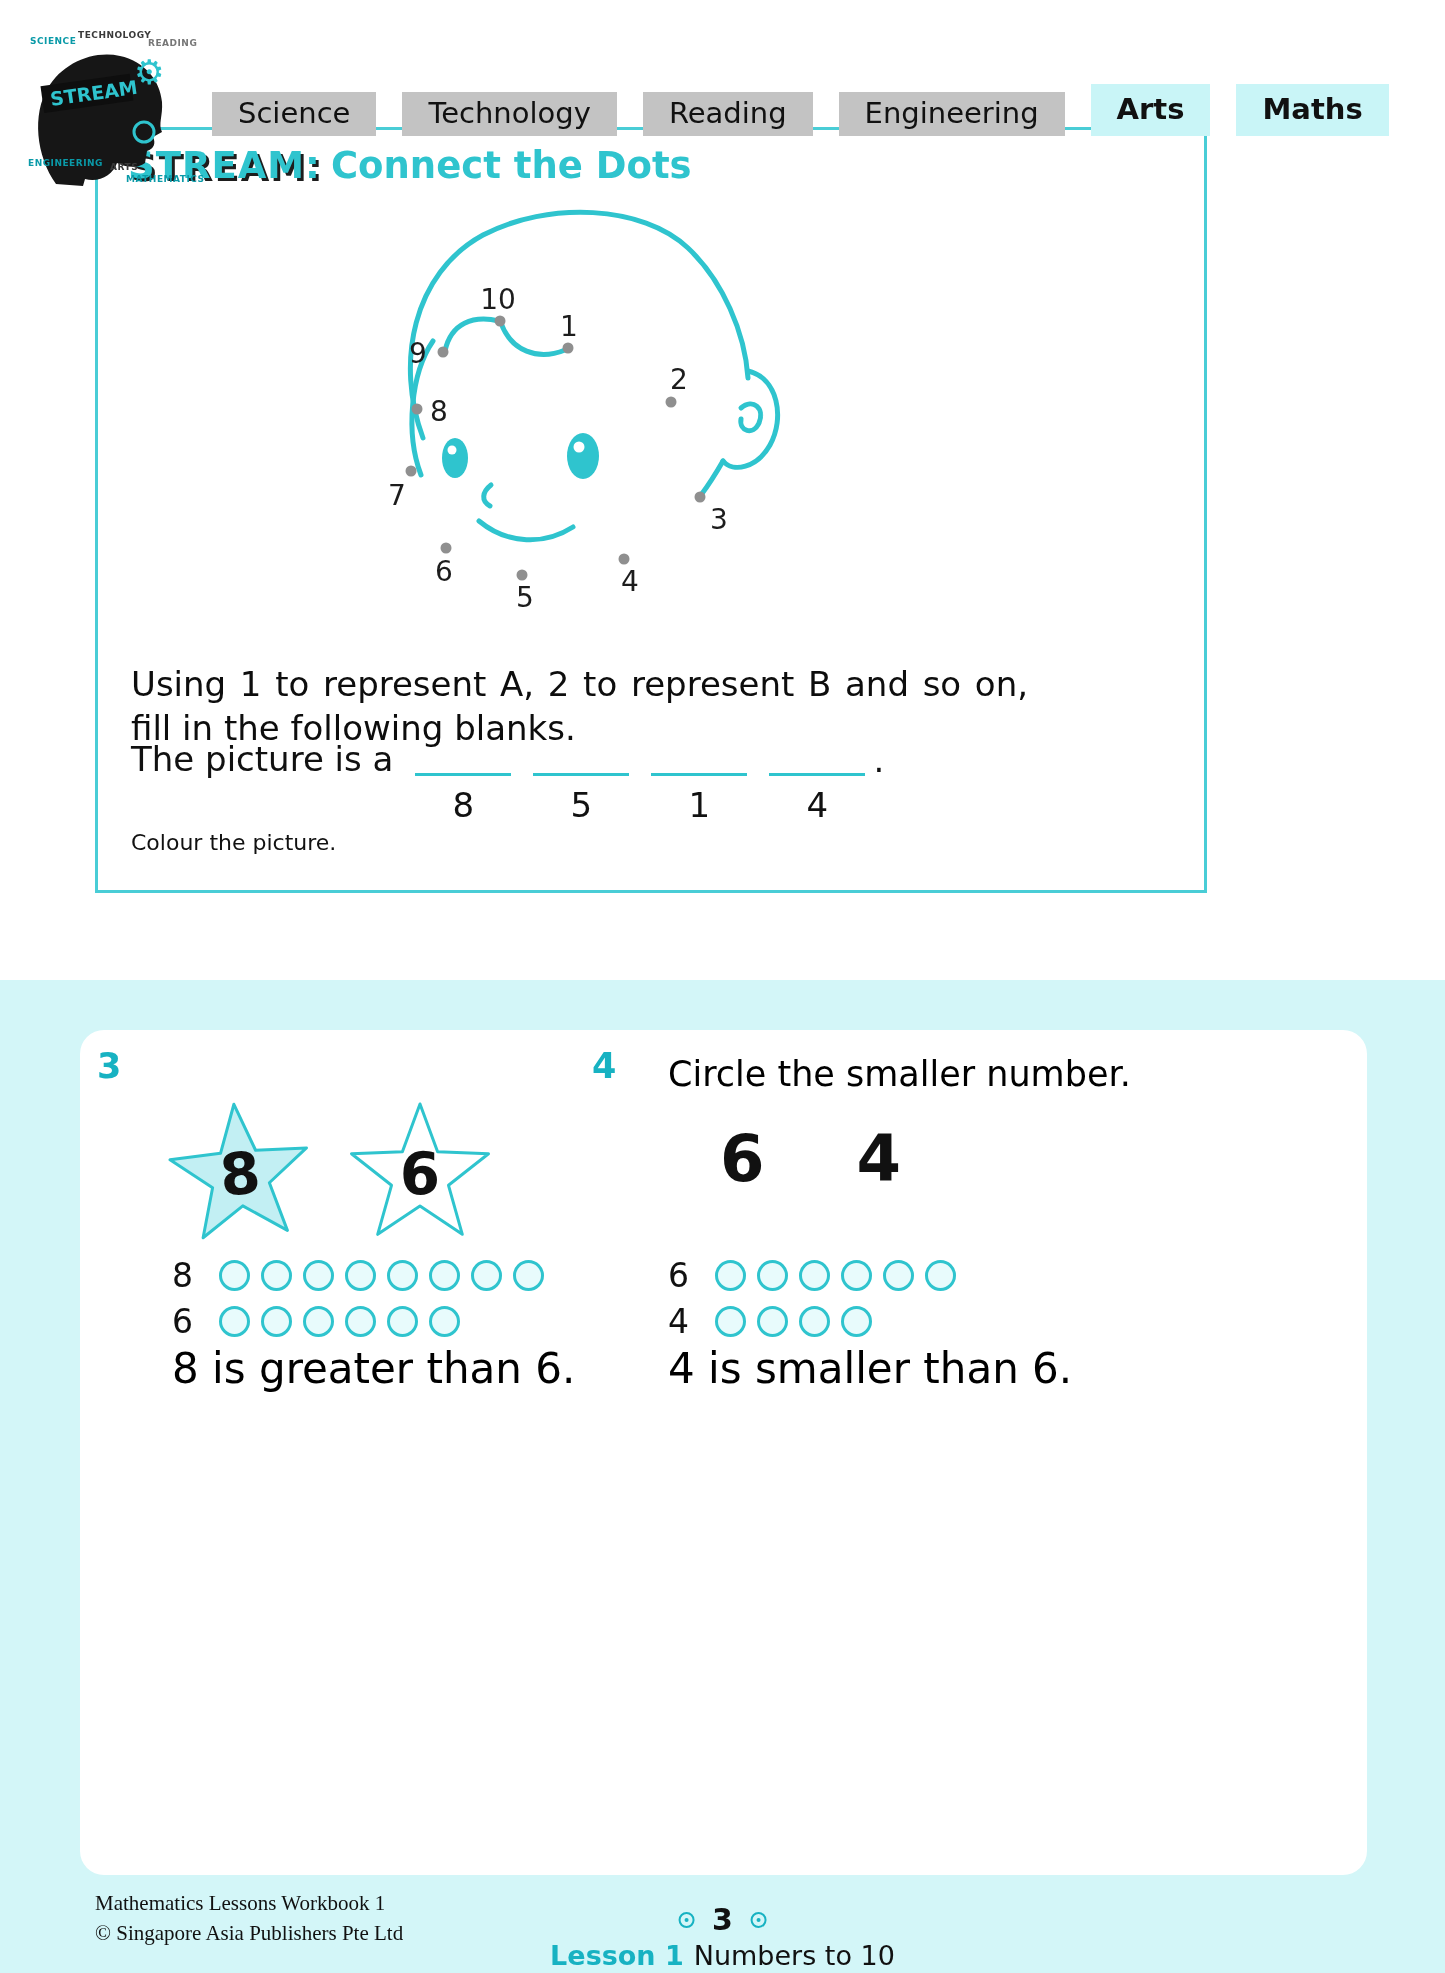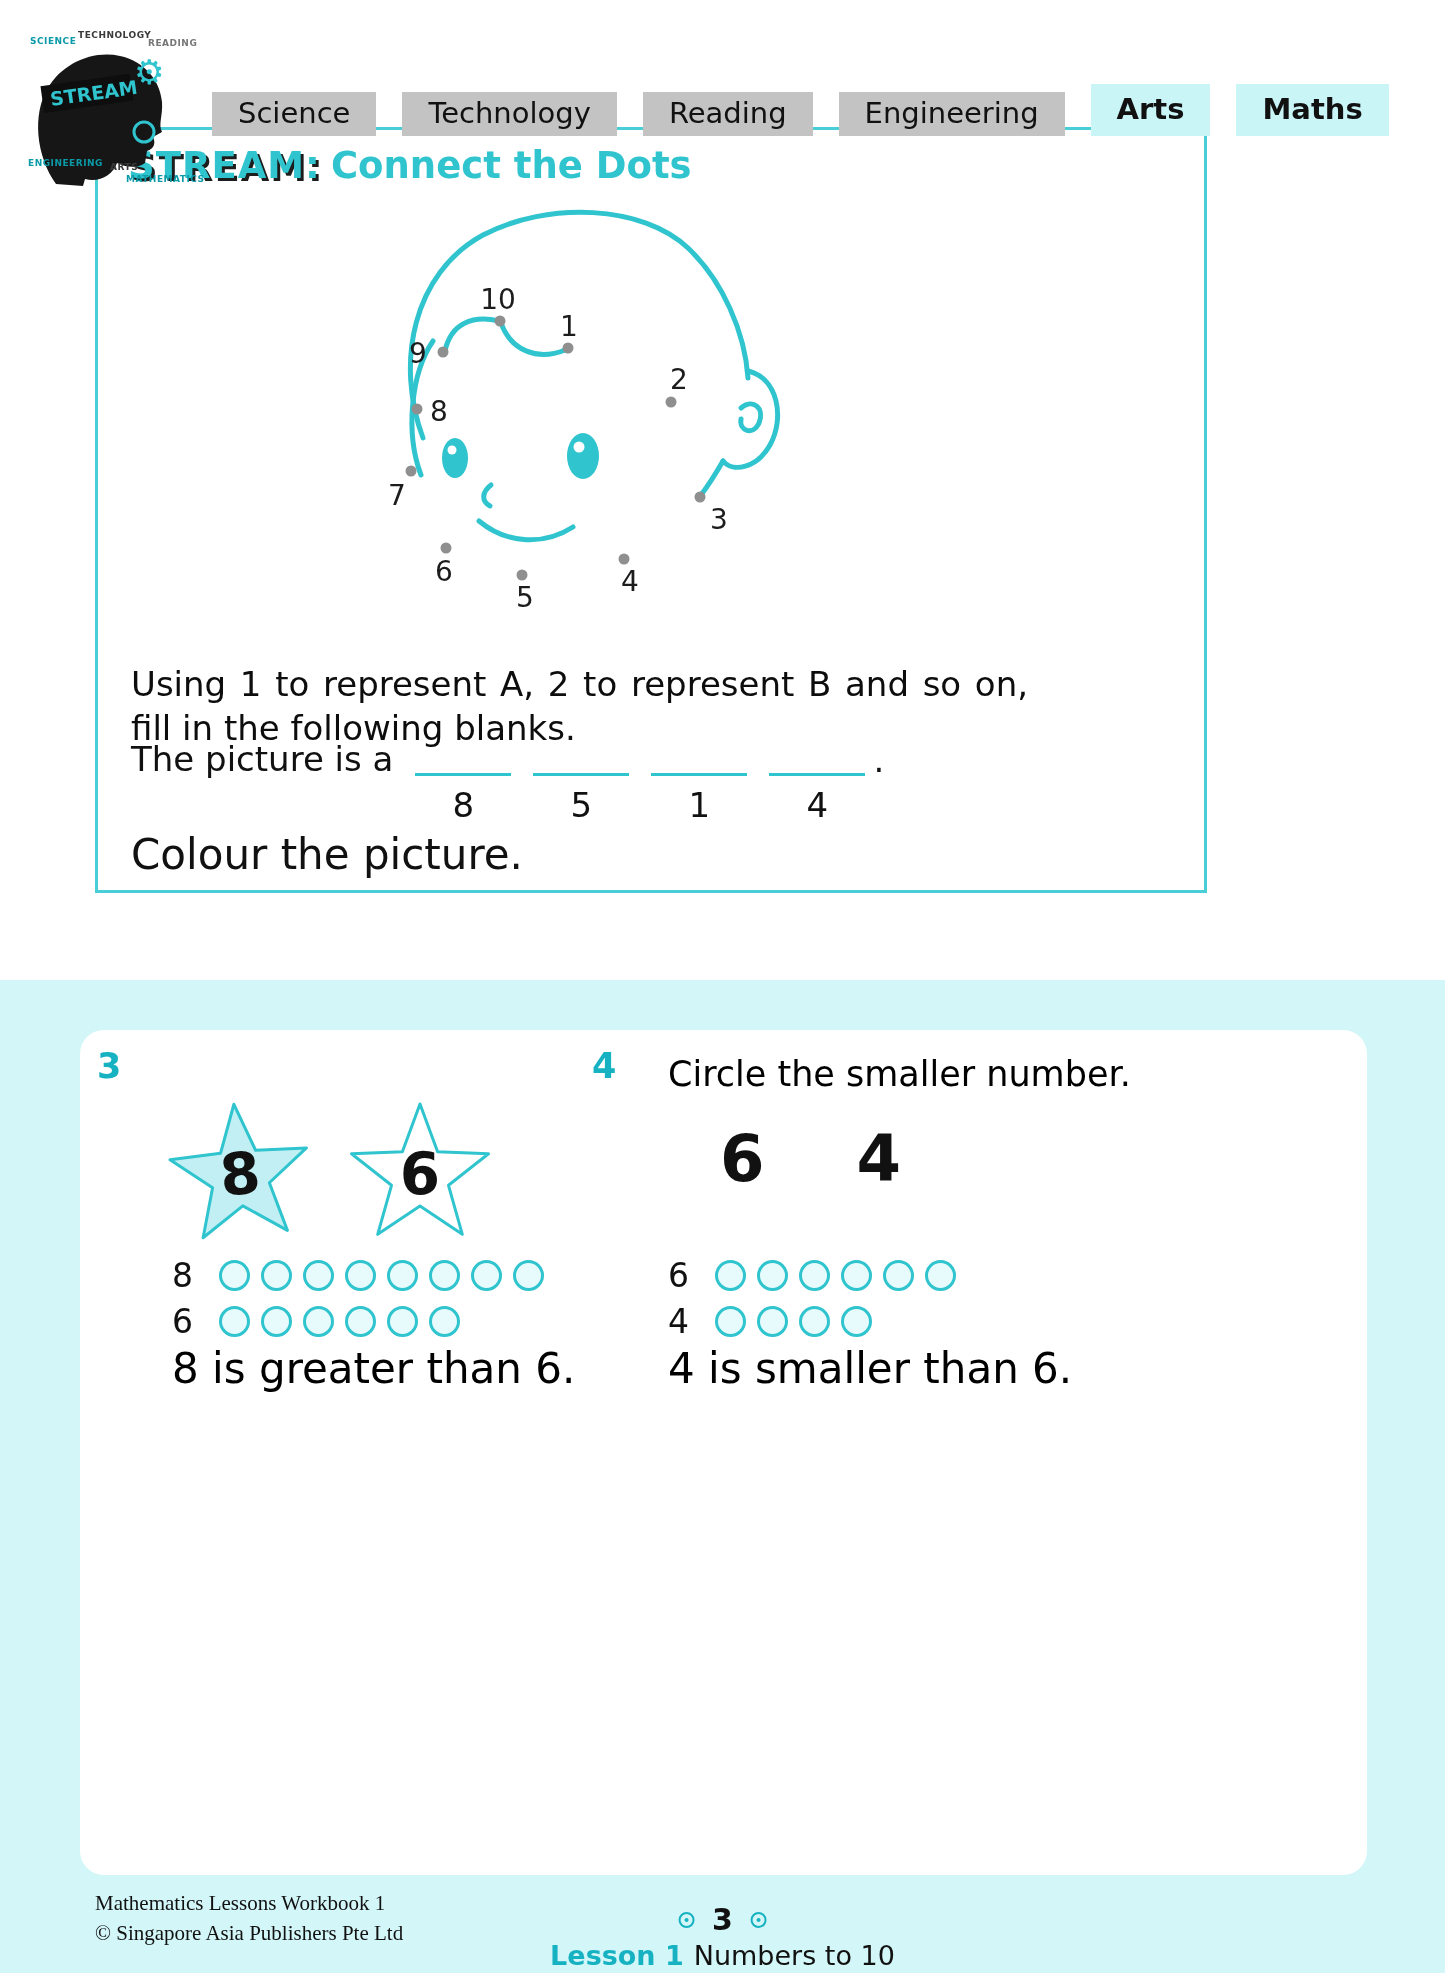--- a/index.html
+++ b/index.html
@@ -39,21 +39,21 @@
   .dot-marker{fill:var(--dot-gray);}
   .dot-label{font-size:28px;fill:#1c1c1c;}
 
   .instructions{position:absolute;left:33px;top:505px;width:897px;font-size:34px;line-height:1.3;text-align:justify;color:#0d0d0d;margin-top:27px;}
   .answer-row{position:absolute;left:33px;top:608px;font-size:34px;white-space:nowrap;}
   .answer-row .prompt{display:inline-block;vertical-align:top;line-height:42px;}
   .blank{display:inline-block;vertical-align:top;margin-left:22px;text-align:center;}
   .blank .rule{display:block;width:96px;height:38px;border-bottom:3px solid var(--teal);}
   .blank .bnum{display:block;margin-top:9px;font-size:34px;}
   .answer-row .period{display:inline-block;vertical-align:top;line-height:44px;margin-left:8px;}
-  .colour-prompt{position:absolute;left:33px;top:700px;font-size:42px;}
+  .colour-prompt{position:absolute;left:33px;top:700px;font-size:22px;}
 
   
   .band{position:absolute;left:0;top:980px;width:1445px;height:993px;background:var(--band);}
   .card{position:absolute;left:80px;top:1030px;width:1287px;height:845px;background:#ffffff;border-radius:24px;}
 
   .ex-num{position:absolute;font-size:35px;font-weight:bold;color:#17b2c2;}
   .ex-title{position:absolute;font-size:35px;color:#000;}
   .ex3-num{left:17px;top:16px;} .ex3-title{left:92px;top:16px;}
   .ex4-num{left:512px;top:16px;} .ex4-title{left:588px;top:24px;}
 

